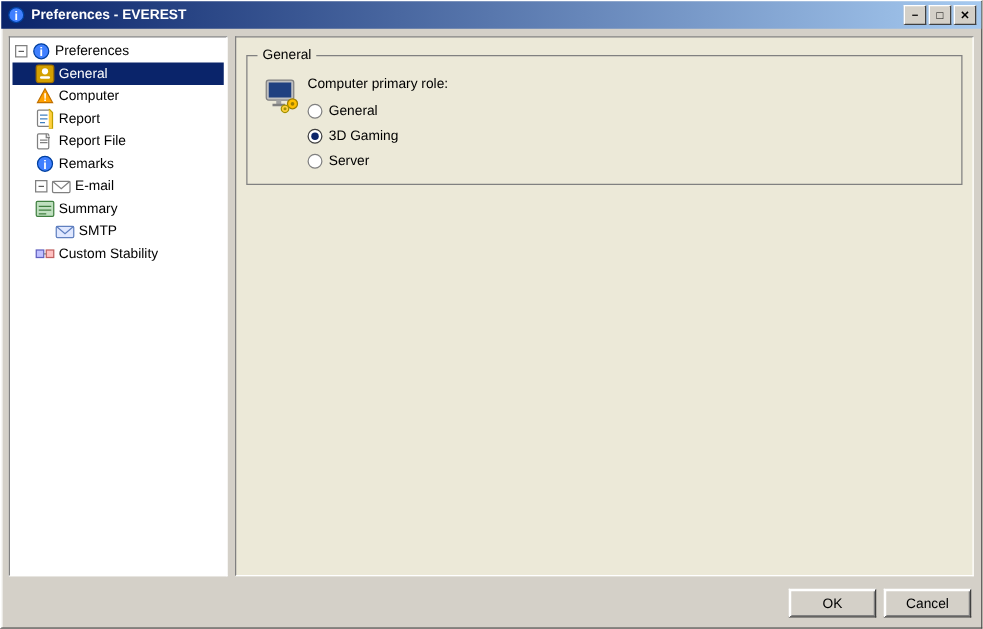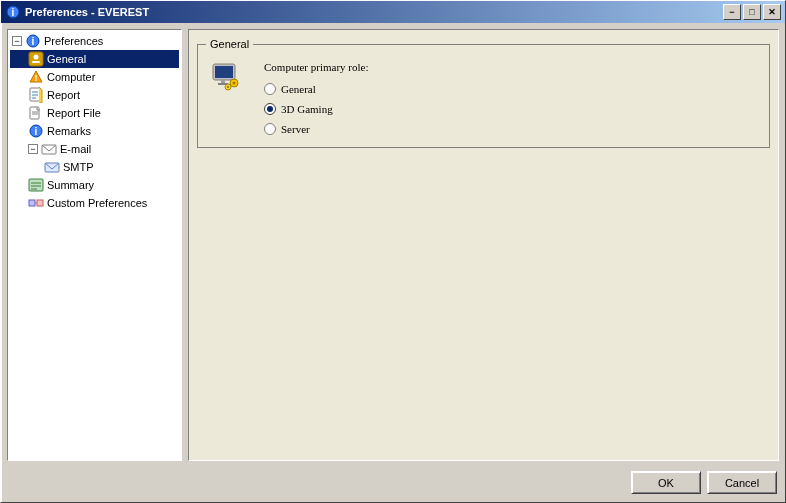--- a/index.html
+++ b/index.html
@@ -173,22 +173,21 @@
       top: -7px;
       left: 8px;
       background: #ece9d8;
       padding: 0 4px;
       font-size: 11px;
     }
 
     .role-section {
       display: flex;
       align-items: flex-start;
-      gap: 22px;
-      font-family: Liberation Serif, serif;
+      gap: 4px;
     }
 
     .role-label {
       font-size: 11px;
       margin-bottom: 10px;
     }
 
     .radio-group {
       display: flex;
       flex-direction: column;
@@ -358,51 +357,51 @@
           <div class="tree-expand">−</div>
           <div class="tree-icon">
             <svg width="16" height="16" viewBox="0 0 16 16">
               <rect x="1" y="4" width="14" height="9" rx="1" fill="#ffffff" stroke="#808080" stroke-width="1"></rect>
               <polyline points="1,4 8,10 15,4" fill="none" stroke="#808080" stroke-width="1"></polyline>
             </svg>
           </div>
           <span class="tree-label">E-mail</span>
         </div>
 
-        <div class="tree-item indent-2">
-          <div class="tree-icon">
-            <svg width="16" height="16" viewBox="0 0 16 16">
-              <rect x="1" y="4" width="14" height="9" rx="1" fill="#e0e8ff" stroke="#6080c0" stroke-width="1"></rect>
-              <polyline points="1,4 8,10 15,4" fill="none" stroke="#6080c0" stroke-width="1"></polyline>
-            </svg>
-          </div>
-          <span class="tree-label">SMTP</span>
-        </div>
-
         <div class="tree-item indent-1">
           <div class="tree-icon">
             <svg width="16" height="16" viewBox="0 0 16 16">
               <rect x="1" y="2" width="14" height="12" rx="1" fill="#c0e0c0" stroke="#408040" stroke-width="1"></rect>
               <line x1="3" y1="6" x2="13" y2="6" stroke="#408040" stroke-width="1"></line>
               <line x1="3" y1="9" x2="13" y2="9" stroke="#408040" stroke-width="1"></line>
               <line x1="3" y1="12" x2="9" y2="12" stroke="#408040" stroke-width="1"></line>
             </svg>
           </div>
           <span class="tree-label">Summary</span>
         </div>
 
+        <div class="tree-item indent-2">
+          <div class="tree-icon">
+            <svg width="16" height="16" viewBox="0 0 16 16">
+              <rect x="1" y="4" width="14" height="9" rx="1" fill="#e0e8ff" stroke="#6080c0" stroke-width="1"></rect>
+              <polyline points="1,4 8,10 15,4" fill="none" stroke="#6080c0" stroke-width="1"></polyline>
+            </svg>
+          </div>
+          <span class="tree-label">SMTP</span>
+        </div>
+
         <div class="tree-item indent-1">
           <div class="tree-icon">
             <svg width="16" height="16" viewBox="0 0 16 16">
               <rect x="1" y="5" width="6" height="6" fill="#c0c0ff" stroke="#6060c0" stroke-width="1"></rect>
               <rect x="9" y="5" width="6" height="6" fill="#ffc0c0" stroke="#c06060" stroke-width="1"></rect>
               <line x1="7" y1="8" x2="9" y2="8" stroke="#808080" stroke-width="1"></line>
             </svg>
           </div>
-          <span class="tree-label">Custom Preferences</span>
+          <span class="tree-label">Custom Stability</span>
         </div>
 
       </div>
 
       <div class="content-panel">
         <div class="group-box">
           <span class="group-box-legend">General</span>
 
           <div class="role-section">
 

